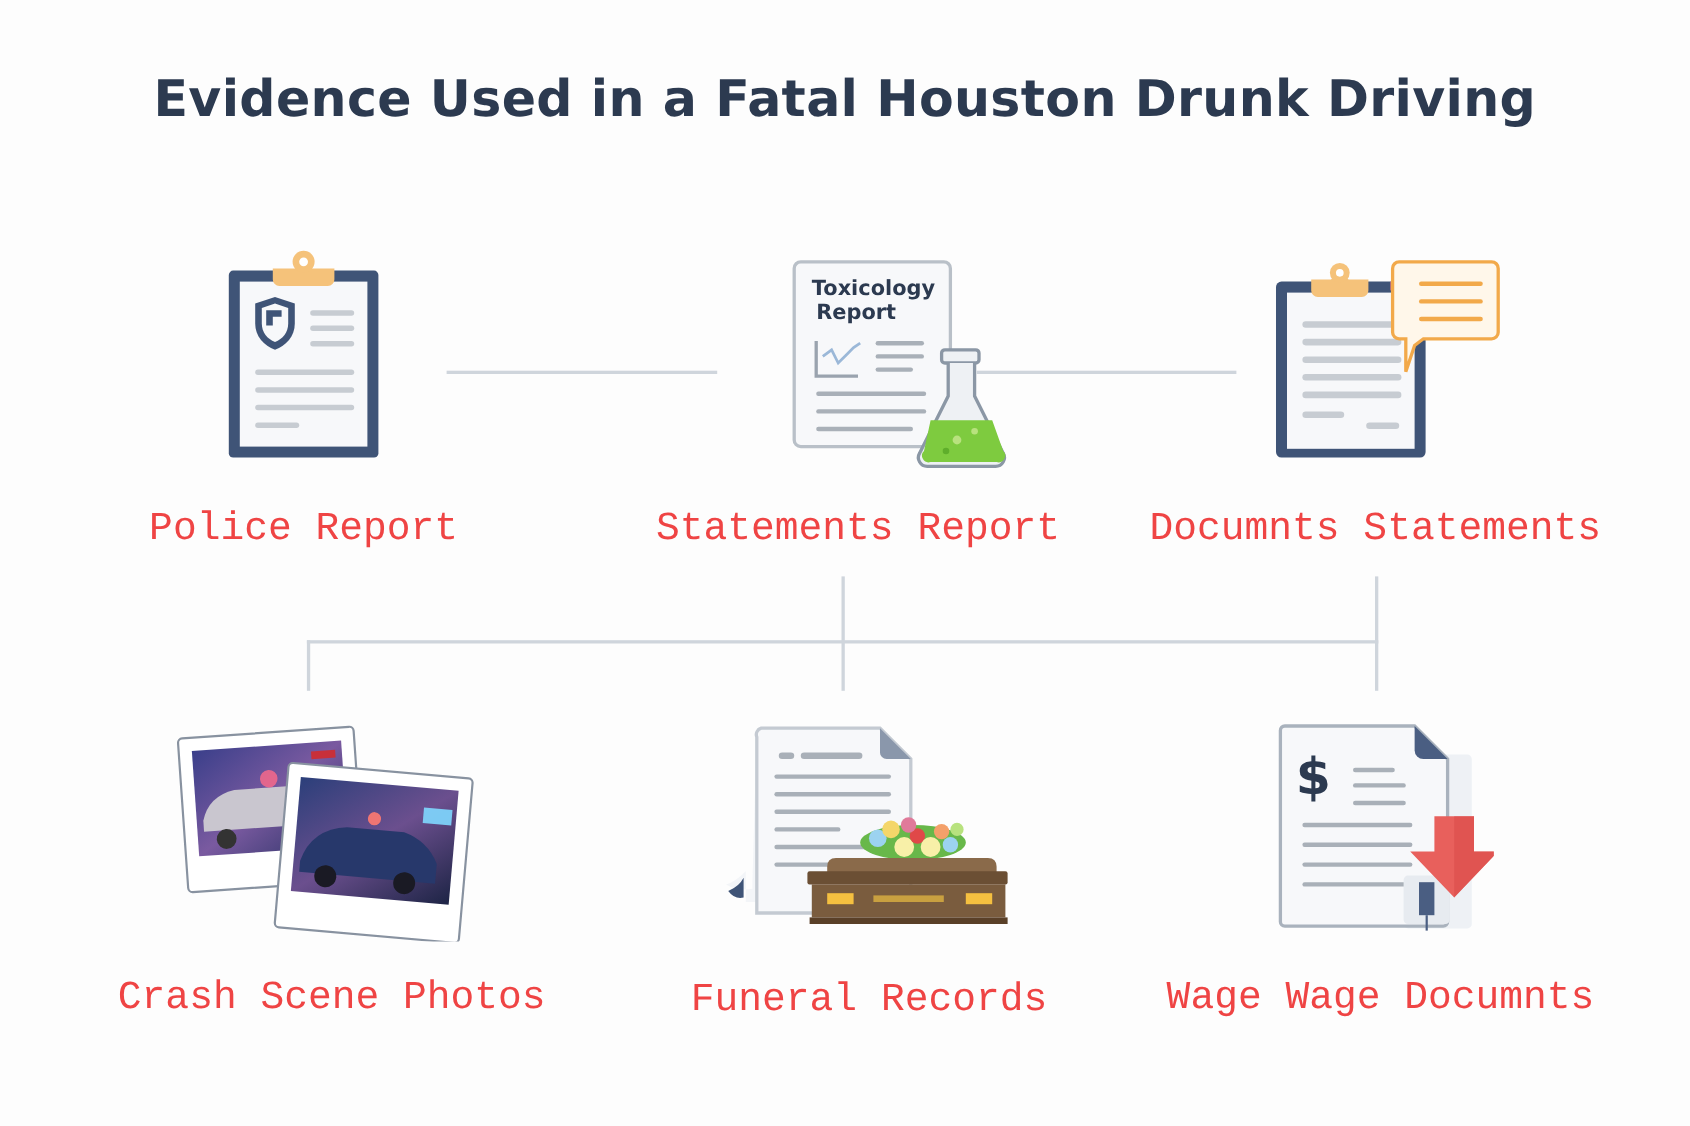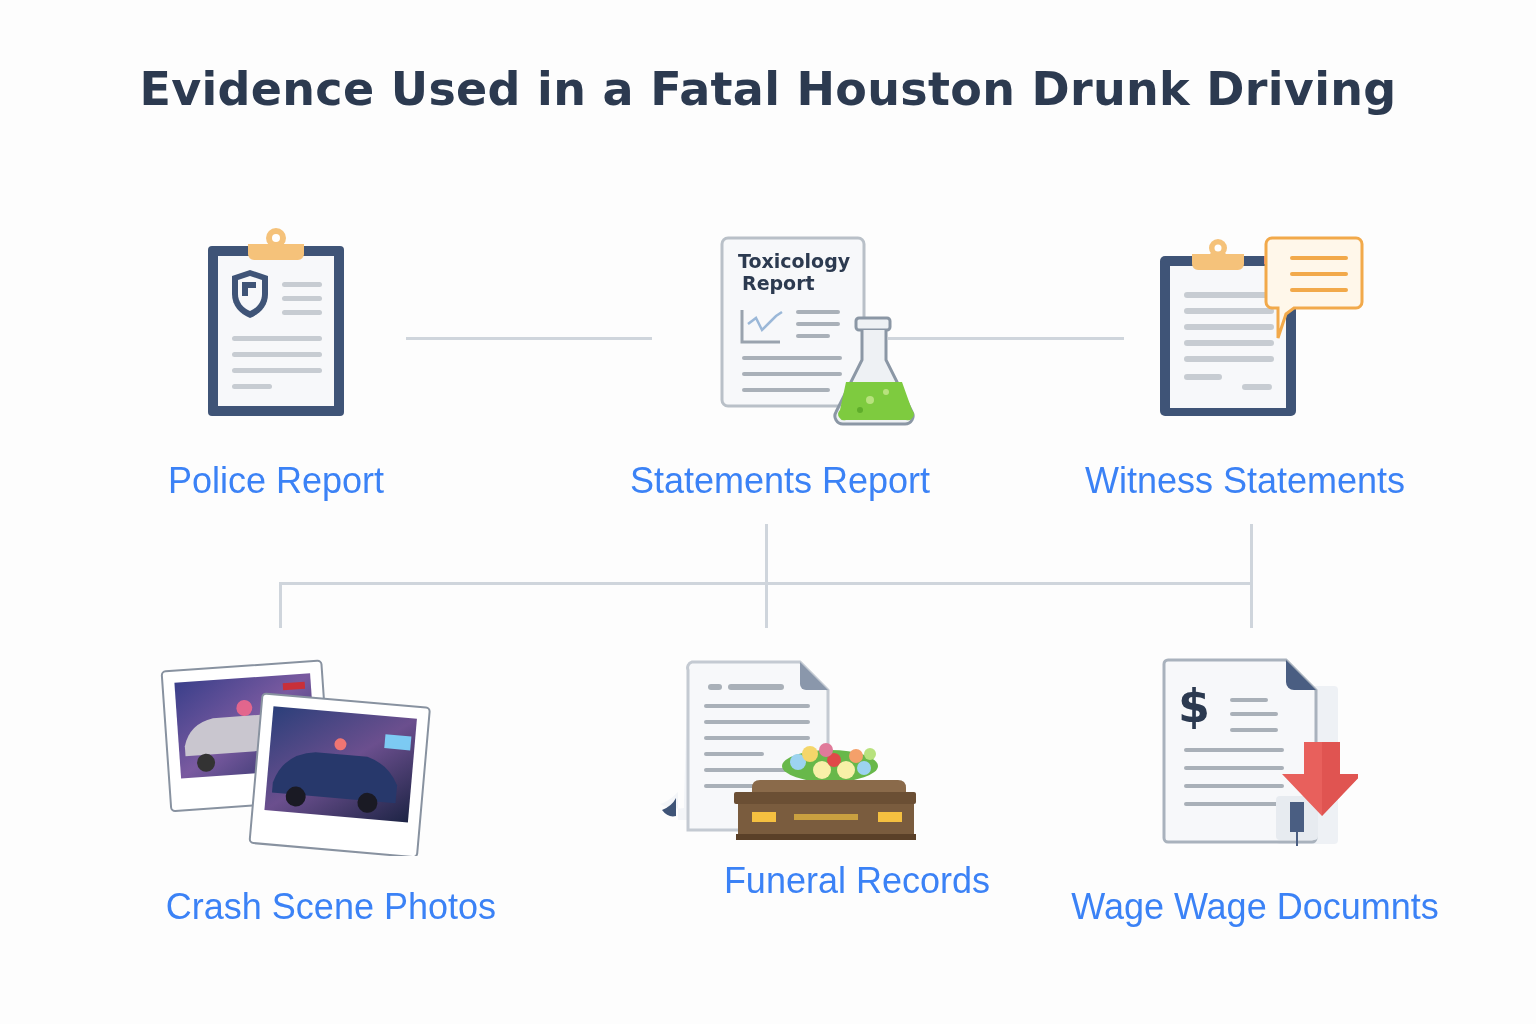--- a/index.html
+++ b/index.html
@@ -14,22 +14,22 @@
     position: absolute; left: 0; top: 58px; width: 1536px;
     text-align: center; font-size: 46px; line-height: 62px;
     font-weight: 600; color: #2c3a50; letter-spacing: 0.3px;
     font-family: "DejaVu Sans", sans-serif;
   }
   .title span { display: block; }
   .connector { position: absolute; background: #cfd5dc; }
   .icon { position: absolute; }
   .label {
     position: absolute; text-align: center; font-size: 36px;
-    color: #3b82f6; white-space: nowrap;
-    font-family: Liberation Sans, sans-serif;
+    color: #ef4444; white-space: nowrap;
+    font-family: Liberation Mono, monospace;
   }
 </style>
 </head>
 <body>
 
 <div class="title">
   <span>Evidence Used in a Fatal Houston Drunk Driving</span>
 </div>
 
 <div class="connector" style="left:406px;top:337px;width:246px;height:3px;"></div>
@@ -97,21 +97,21 @@
     <rect x="28" y="106" width="90" height="6" rx="3" fill="#c7ccd2"></rect>
     <rect x="28" y="122" width="90" height="6" rx="3" fill="#c7ccd2"></rect>
     <rect x="28" y="140" width="38" height="6" rx="3" fill="#c7ccd2"></rect>
     <rect x="86" y="150" width="30" height="6" rx="3" fill="#c7ccd2"></rect>
     <path d="M116 4 h84 a6 6 0 0 1 6 6 h-0 v58 a6 6 0 0 1 -6 6 h-62 l-8 6 l-8 24 v-30 h-6 a6 6 0 0 1 -6 -6 v-58 a6 6 0 0 1 6 -6 z" fill="#fff7ea" stroke="#f2a94a" stroke-width="3"></path>
     <rect x="134" y="22" width="58" height="4" rx="2" fill="#f2a94a"></rect>
     <rect x="134" y="38" width="58" height="4" rx="2" fill="#f2a94a"></rect>
     <rect x="134" y="54" width="58" height="4" rx="2" fill="#f2a94a"></rect>
   </svg>
 </div>
-<div class="label" style="left:1045px;top:460px;width:400px;">Witness Statements</div>
+<div class="label" style="left:1045px;top:460px;width:400px;">Documnts Statements</div>
 
 <div class="icon" style="left:160px;top:652px;width:272px;height:204px;">
   <svg width="272" height="204" viewBox="0 0 272 204">
     <defs>
       <linearGradient id="sky1" x1="0" y1="0" x2="1" y2="1">
         <stop offset="0" stop-color="#3a3f8a"></stop>
           <stop offset="0.5" stop-color="#7a5aa0"></stop>
           <stop offset="1" stop-color="#2a3266"></stop>
       </linearGradient>
       <linearGradient id="sky2" x1="0" y1="0" x2="1" y2="1">
@@ -170,21 +170,21 @@
     </g>
     <path d="M94 130 q0 -8 8 -8 h138 q8 0 8 8 v6 h-154 z" fill="#8a6a4a"></path>
     <rect x="76" y="134" width="182" height="12" rx="2" fill="#6b4f34"></rect>
     <rect x="80" y="146" width="176" height="30" fill="#7a5c3e"></rect>
     <rect x="94" y="154" width="24" height="10" fill="#f5c040"></rect>
     <rect x="220" y="154" width="24" height="10" fill="#f5c040"></rect>
     <rect x="136" y="156" width="64" height="6" fill="#c9a040"></rect>
     <rect x="78" y="176" width="180" height="6" fill="#5a4028"></rect>
   </svg>
 </div>
-<div class="label" style="left:590px;top:860px;width:400px;text-align:right;">Funeral Records</div>
+<div class="label" style="left:590px;top:888px;width:400px;">Funeral Records</div>
 
 <div class="icon" style="left:1158px;top:656px;width:200px;height:196px;">
   <svg width="200" height="196" viewBox="0 0 200 196">
     <rect x="118" y="30" width="62" height="158" rx="4" fill="#eef1f5"></rect>
     <path d="M10 4 h118 l30 30 v148 a4 4 0 0 1 -4 4 h-144 a4 4 0 0 1 -4 -4 v-174 a4 4 0 0 1 4 -4 z" fill="#f7f8fa" stroke="#a9b2bd" stroke-width="3"></path>
     <path d="M128 4 v22 a8 8 0 0 0 8 8 h22 z" fill="#4a5e82"></path>
     <text x="20" y="66" font-family="DejaVu Sans, sans-serif" font-size="46" font-weight="bold" fill="#2c3a50">$</text>
     <rect x="72" y="42" width="38" height="4" rx="2" fill="#a9b0b8"></rect>
     <rect x="72" y="56" width="48" height="4" rx="2" fill="#a9b0b8"></rect>
     <rect x="72" y="72" width="48" height="4" rx="2" fill="#a9b0b8"></rect>

